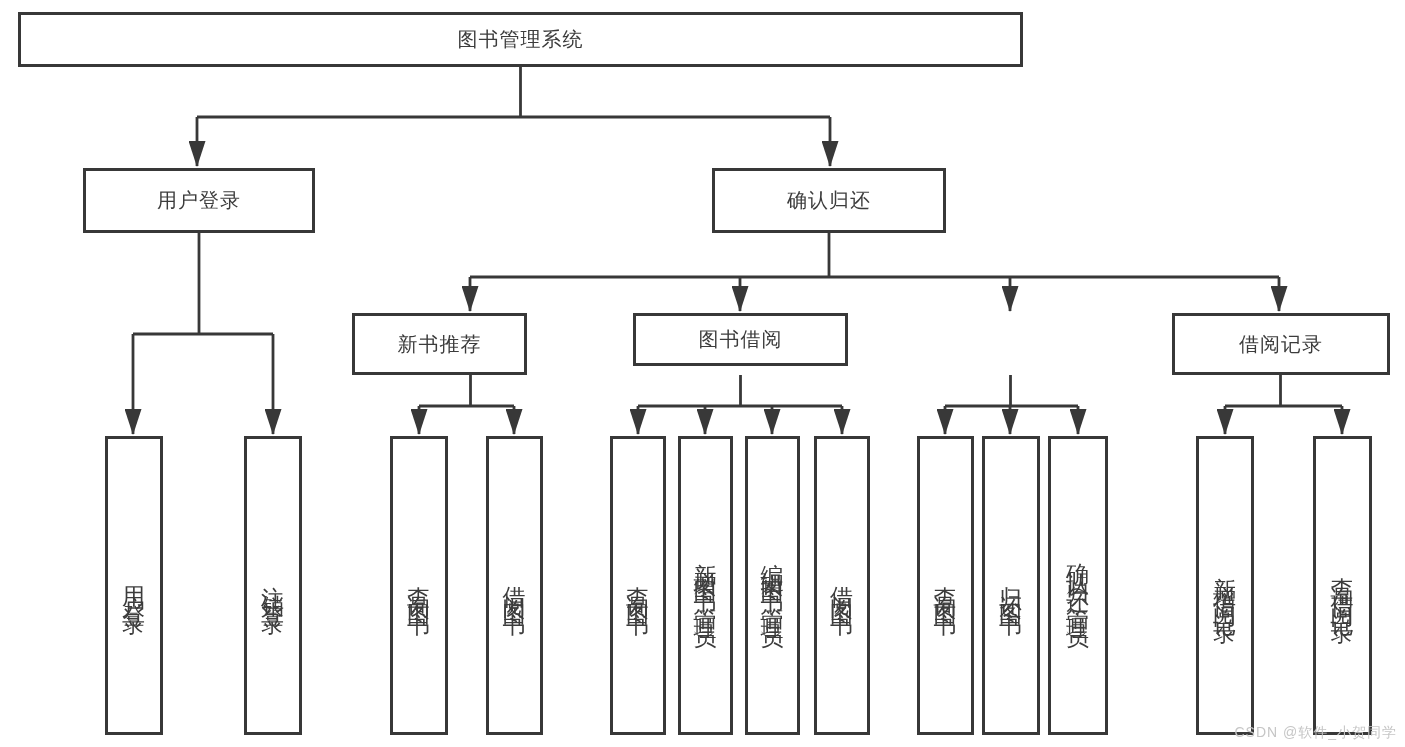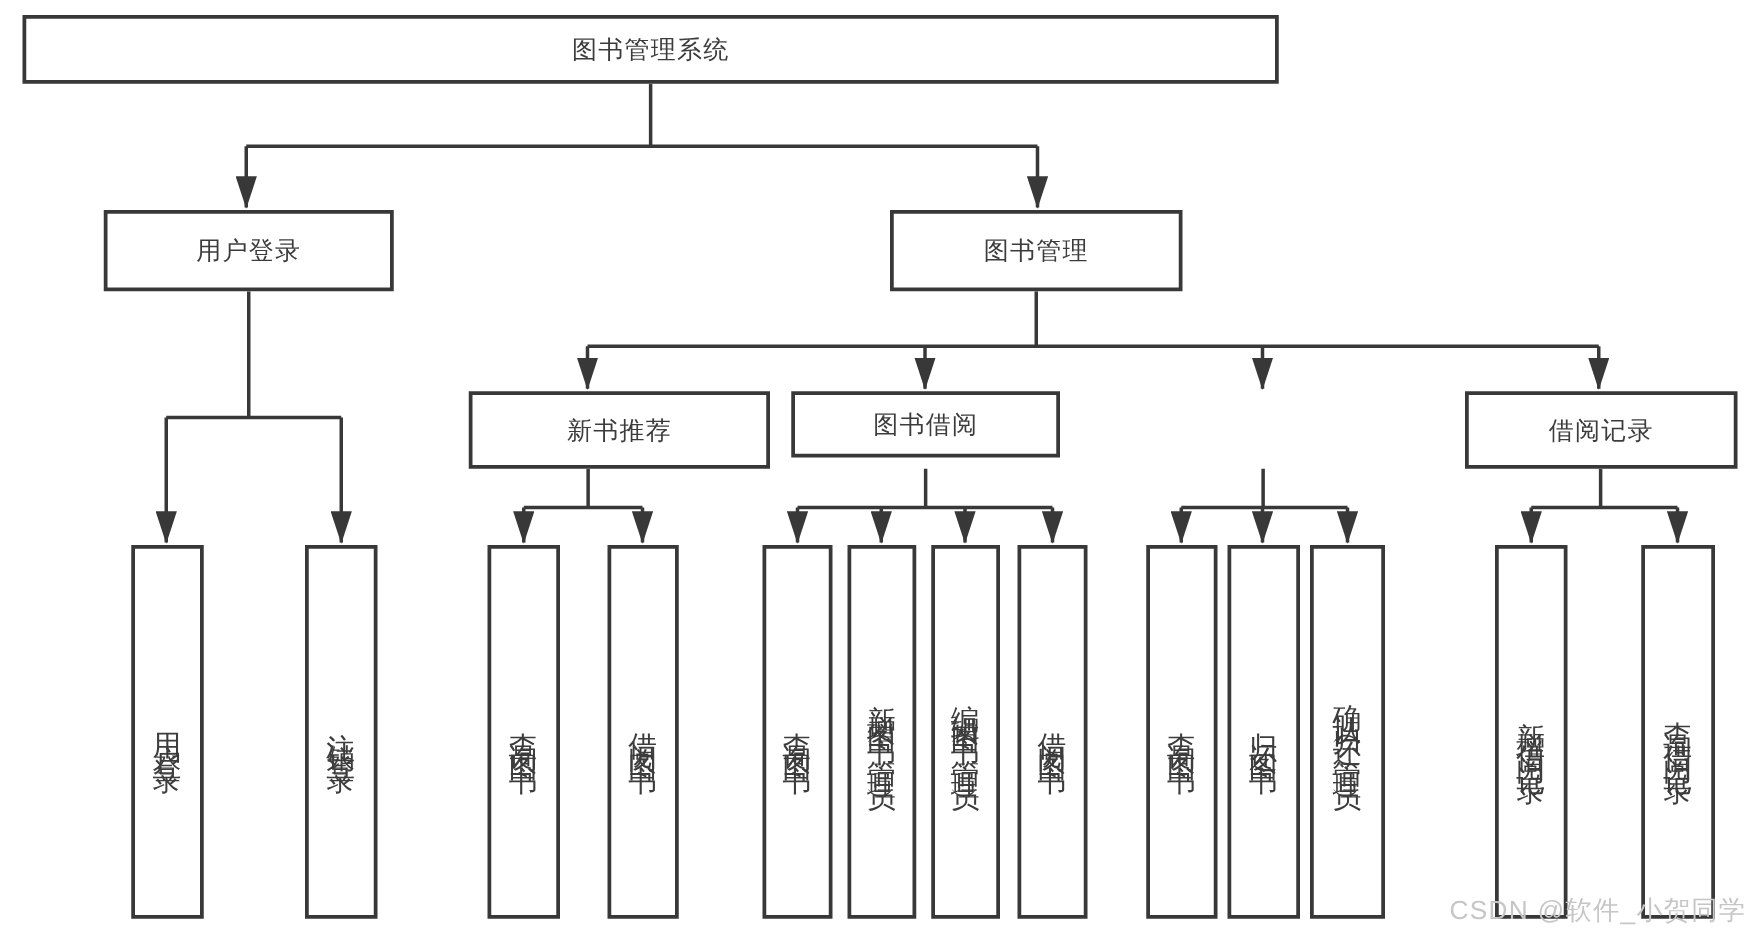--- a/index.html
+++ b/index.html
@@ -30,21 +30,21 @@
   .leaf .lbl{
     writing-mode:vertical-rl;
     font-size:23px;
     letter-spacing:9px;
     line-height:1.05;
     white-space:nowrap;
   }
   .watermark{
     position:absolute;
     right:8px;bottom:5px;
-    font-size:21px;
+    font-size:14px;
     color:var(--wm);
     letter-spacing:1px;
     z-index:2;
     pointer-events:none;
   }
 </style>
 </head>
 <body>
 
 <div id="canvas">
@@ -100,24 +100,24 @@
   </svg>
 
   <div class="node hnode" style="left:18px;top:12px;width:1005px;height:55px">
     <span class="lbl">图书管理系统</span>
   </div>
 
   <div class="node hnode" style="left:83px;top:168px;width:232px;height:65px">
     <span class="lbl">用户登录</span>
   </div>
   <div class="node hnode" style="left:712px;top:168px;width:234px;height:65px">
-    <span class="lbl">图书管理</span>
+    <span class="lbl">确认归还</span>
   </div>
 
-  <div class="node hnode" style="left:375px;top:313px;width:241px;height:62px">
+  <div class="node hnode" style="left:352px;top:313px;width:175px;height:62px">
     <span class="lbl">新书推荐</span>
   </div>
   <div class="node hnode" style="left:633px;top:313px;width:215px;height:53px">
     <span class="lbl">图书借阅</span>
   </div>
   <div class="node hnode" style="left:1172px;top:313px;width:218px;height:62px">
     <span class="lbl">借阅记录</span>
   </div>
 
   <div class="node leaf" style="left:105px;top:436px;width:58px;height:299px">

